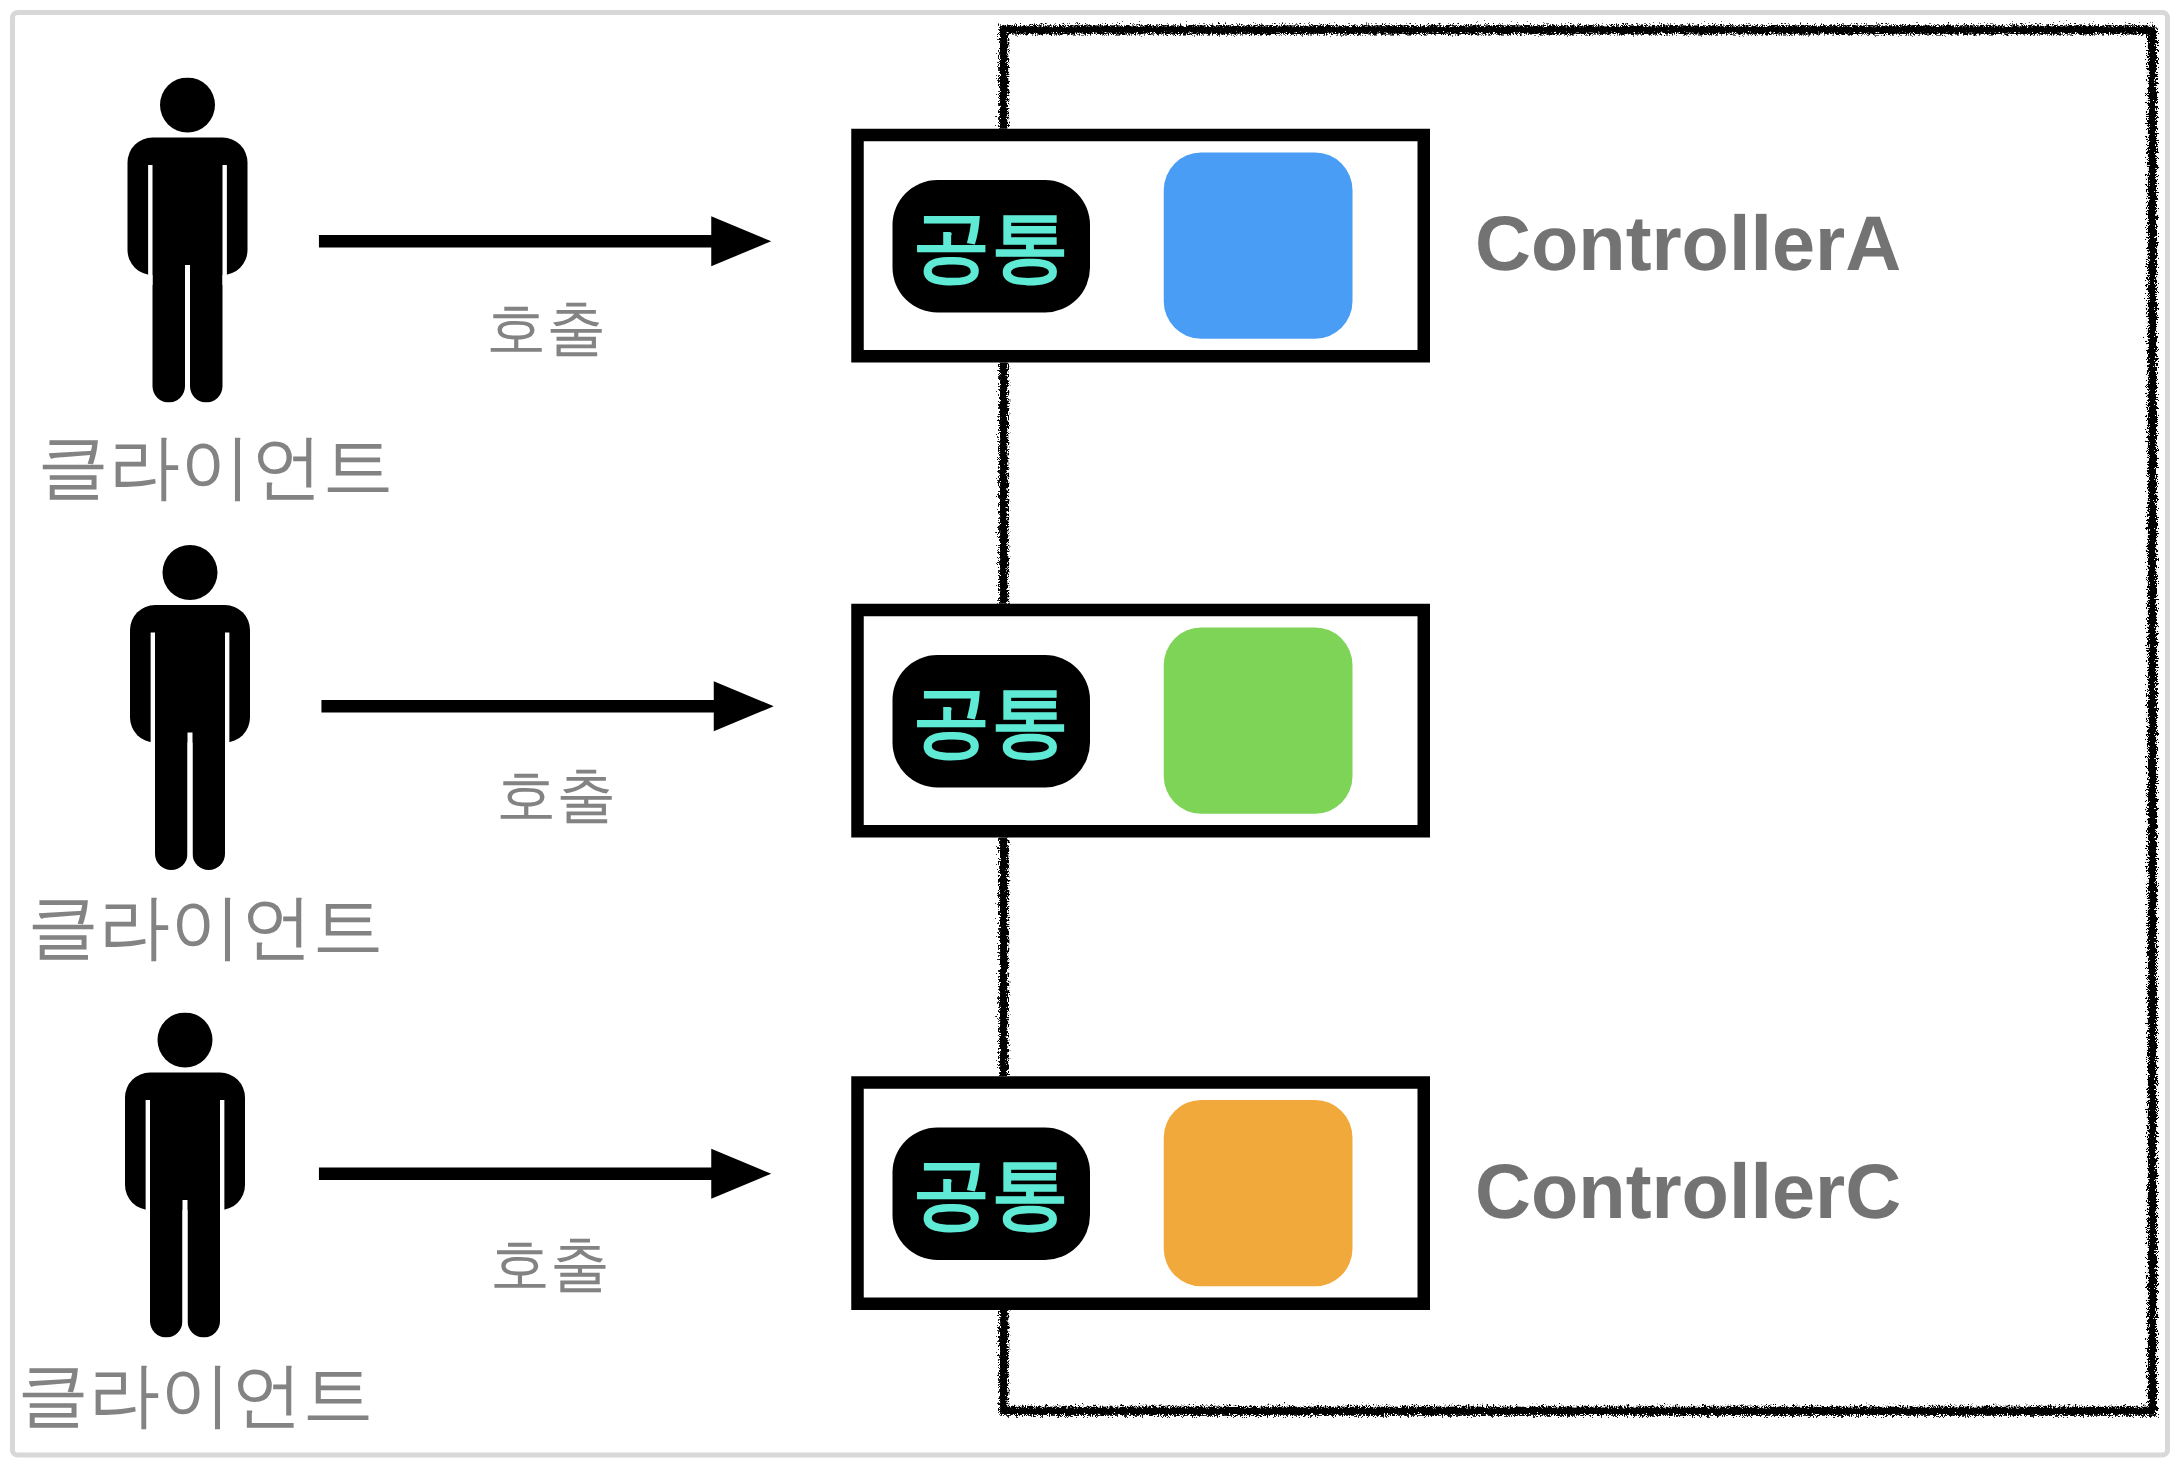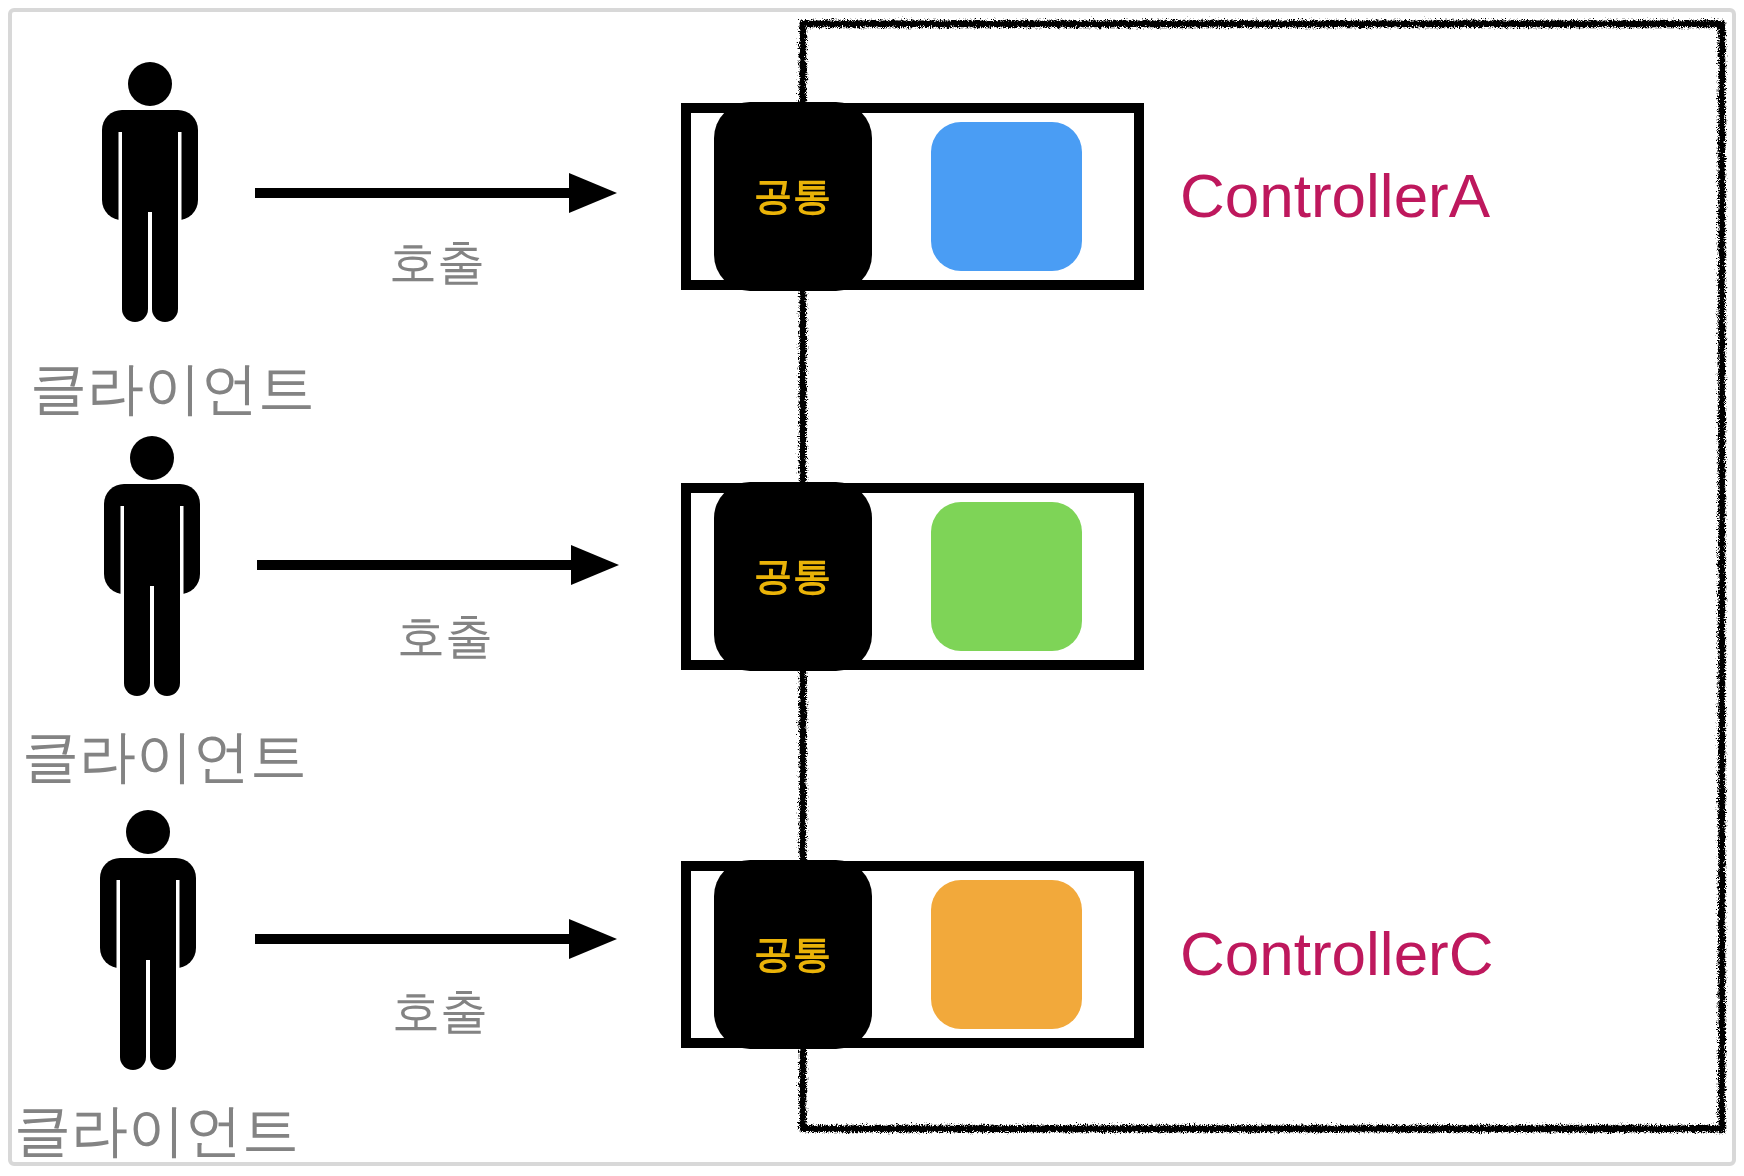--- a/index.html
+++ b/index.html
@@ -19,21 +19,21 @@
 
   
   .person{position:absolute;width:100px;height:260px;z-index:2;}
   #personA{left:100px;top:62px;}
   #personB{left:102px;top:436px;}
   #personC{left:98px;top:810px;}
 
   
   .client-label{
     position:absolute;z-index:2;
-    color:#838383;font-size:57px;font-weight:500;white-space:nowrap;margin-top:15px;
+    color:#838383;font-size:57px;font-weight:500;white-space:nowrap;
   }
   #clientLabelA{left:30px;top:336px;}
   #clientLabelB{left:22px;top:704px;}
   #clientLabelC{left:14px;top:1078px;}
 
   
   .arrow{position:absolute;width:362px;height:44px;z-index:2;}
   #arrowA{left:255px;top:171px;}
   #arrowB{left:257px;top:543px;}
   #arrowC{left:255px;top:917px;}
@@ -52,33 +52,33 @@
     position:absolute;left:681px;width:443px;height:167px;
     background:#ffffff;border:10px solid #000000;z-index:3;
     display:flex;align-items:center;
   }
   #boxA{top:103px;}
   #boxB{top:483px;}
   #boxC{top:861px;}
 
   .common{
     margin-left:23px;
-    width:158px;height:189px;border-radius:36px;
+    width:158px;height:106px;border-radius:36px;
     display:flex;align-items:center;justify-content:center;
-    color:#eab308;font-size:38px;font-weight:600;letter-spacing:1px;
+    color:#5eead4;font-size:62px;font-weight:600;letter-spacing:1px;
   }
   .accent{
     position:absolute;left:240px;top:9px;
     width:151px;height:149px;border-radius:30px;
   }
 
   
   .ctrl-title{
     position:absolute;left:1180px;z-index:3;
-    color:#be185d;font-size:62px;font-weight:400;white-space:nowrap;
+    color:#737373;font-size:62px;font-weight:700;white-space:nowrap;
   }
   #titleA{top:160px;}
   #titleB{top:540px;}
   #titleC{top:918px;text-align:center;}
 </style>
 </head>
 <body>
 
 <div class="canvas">
 

